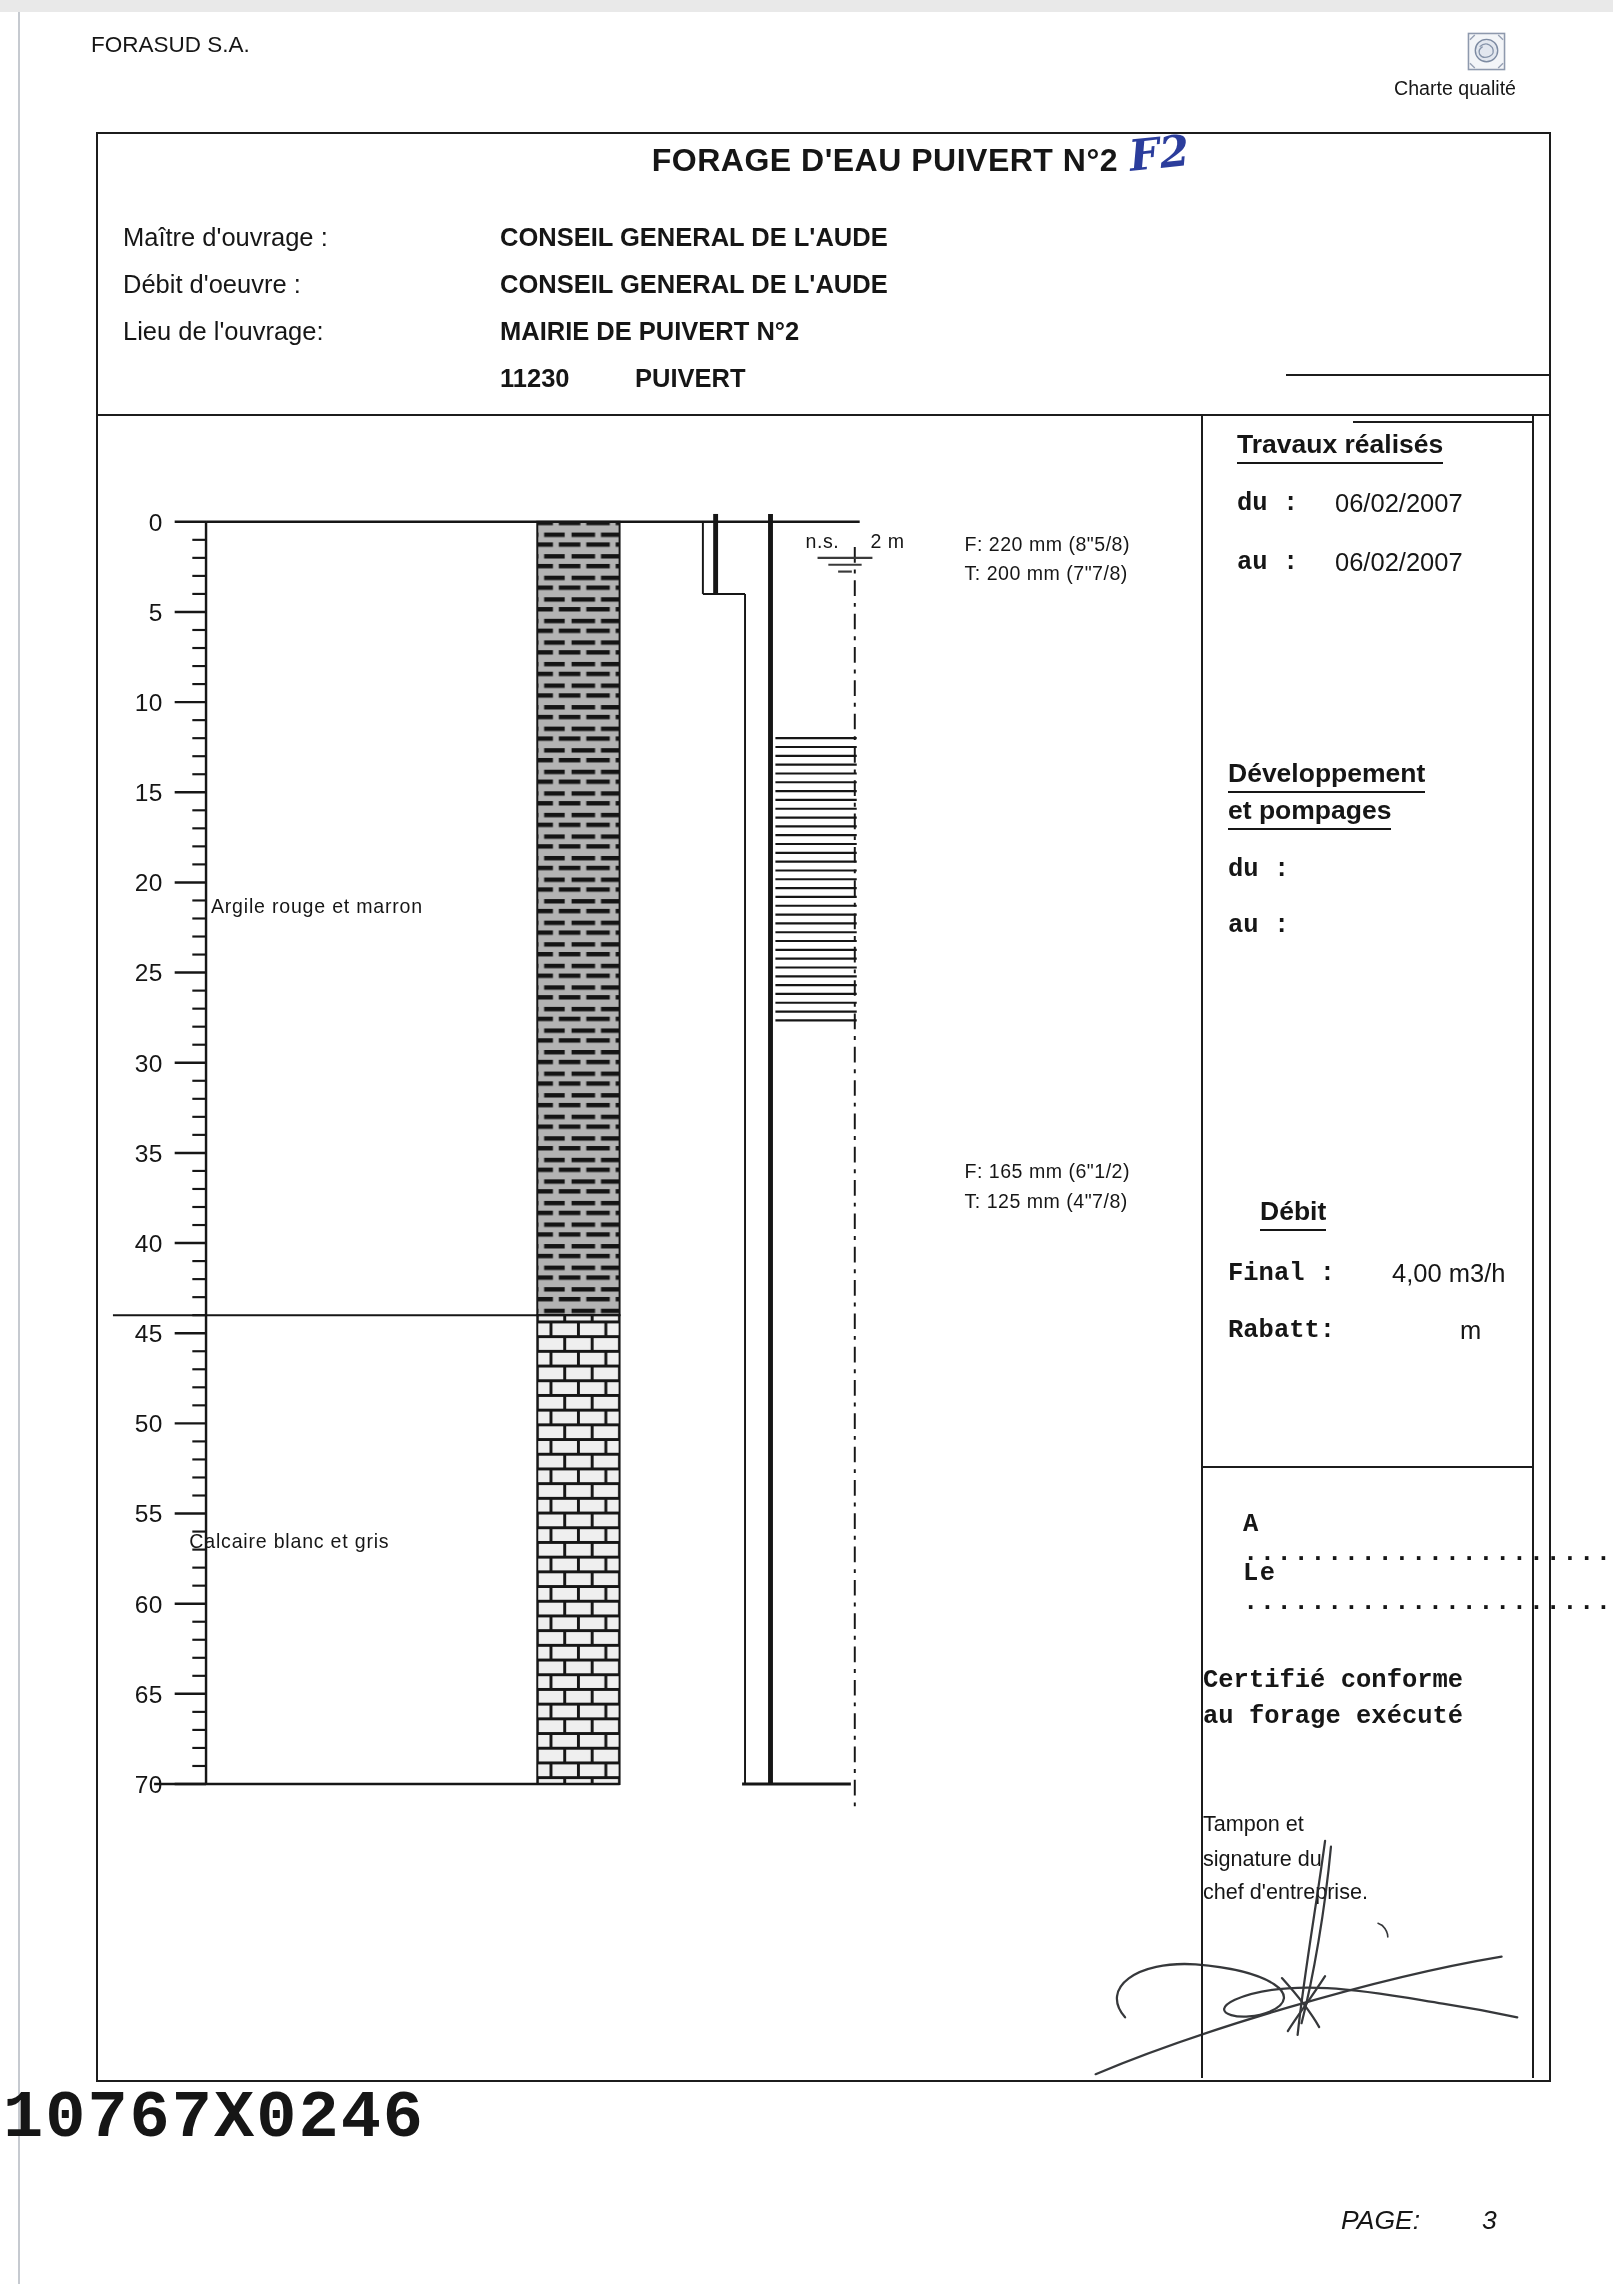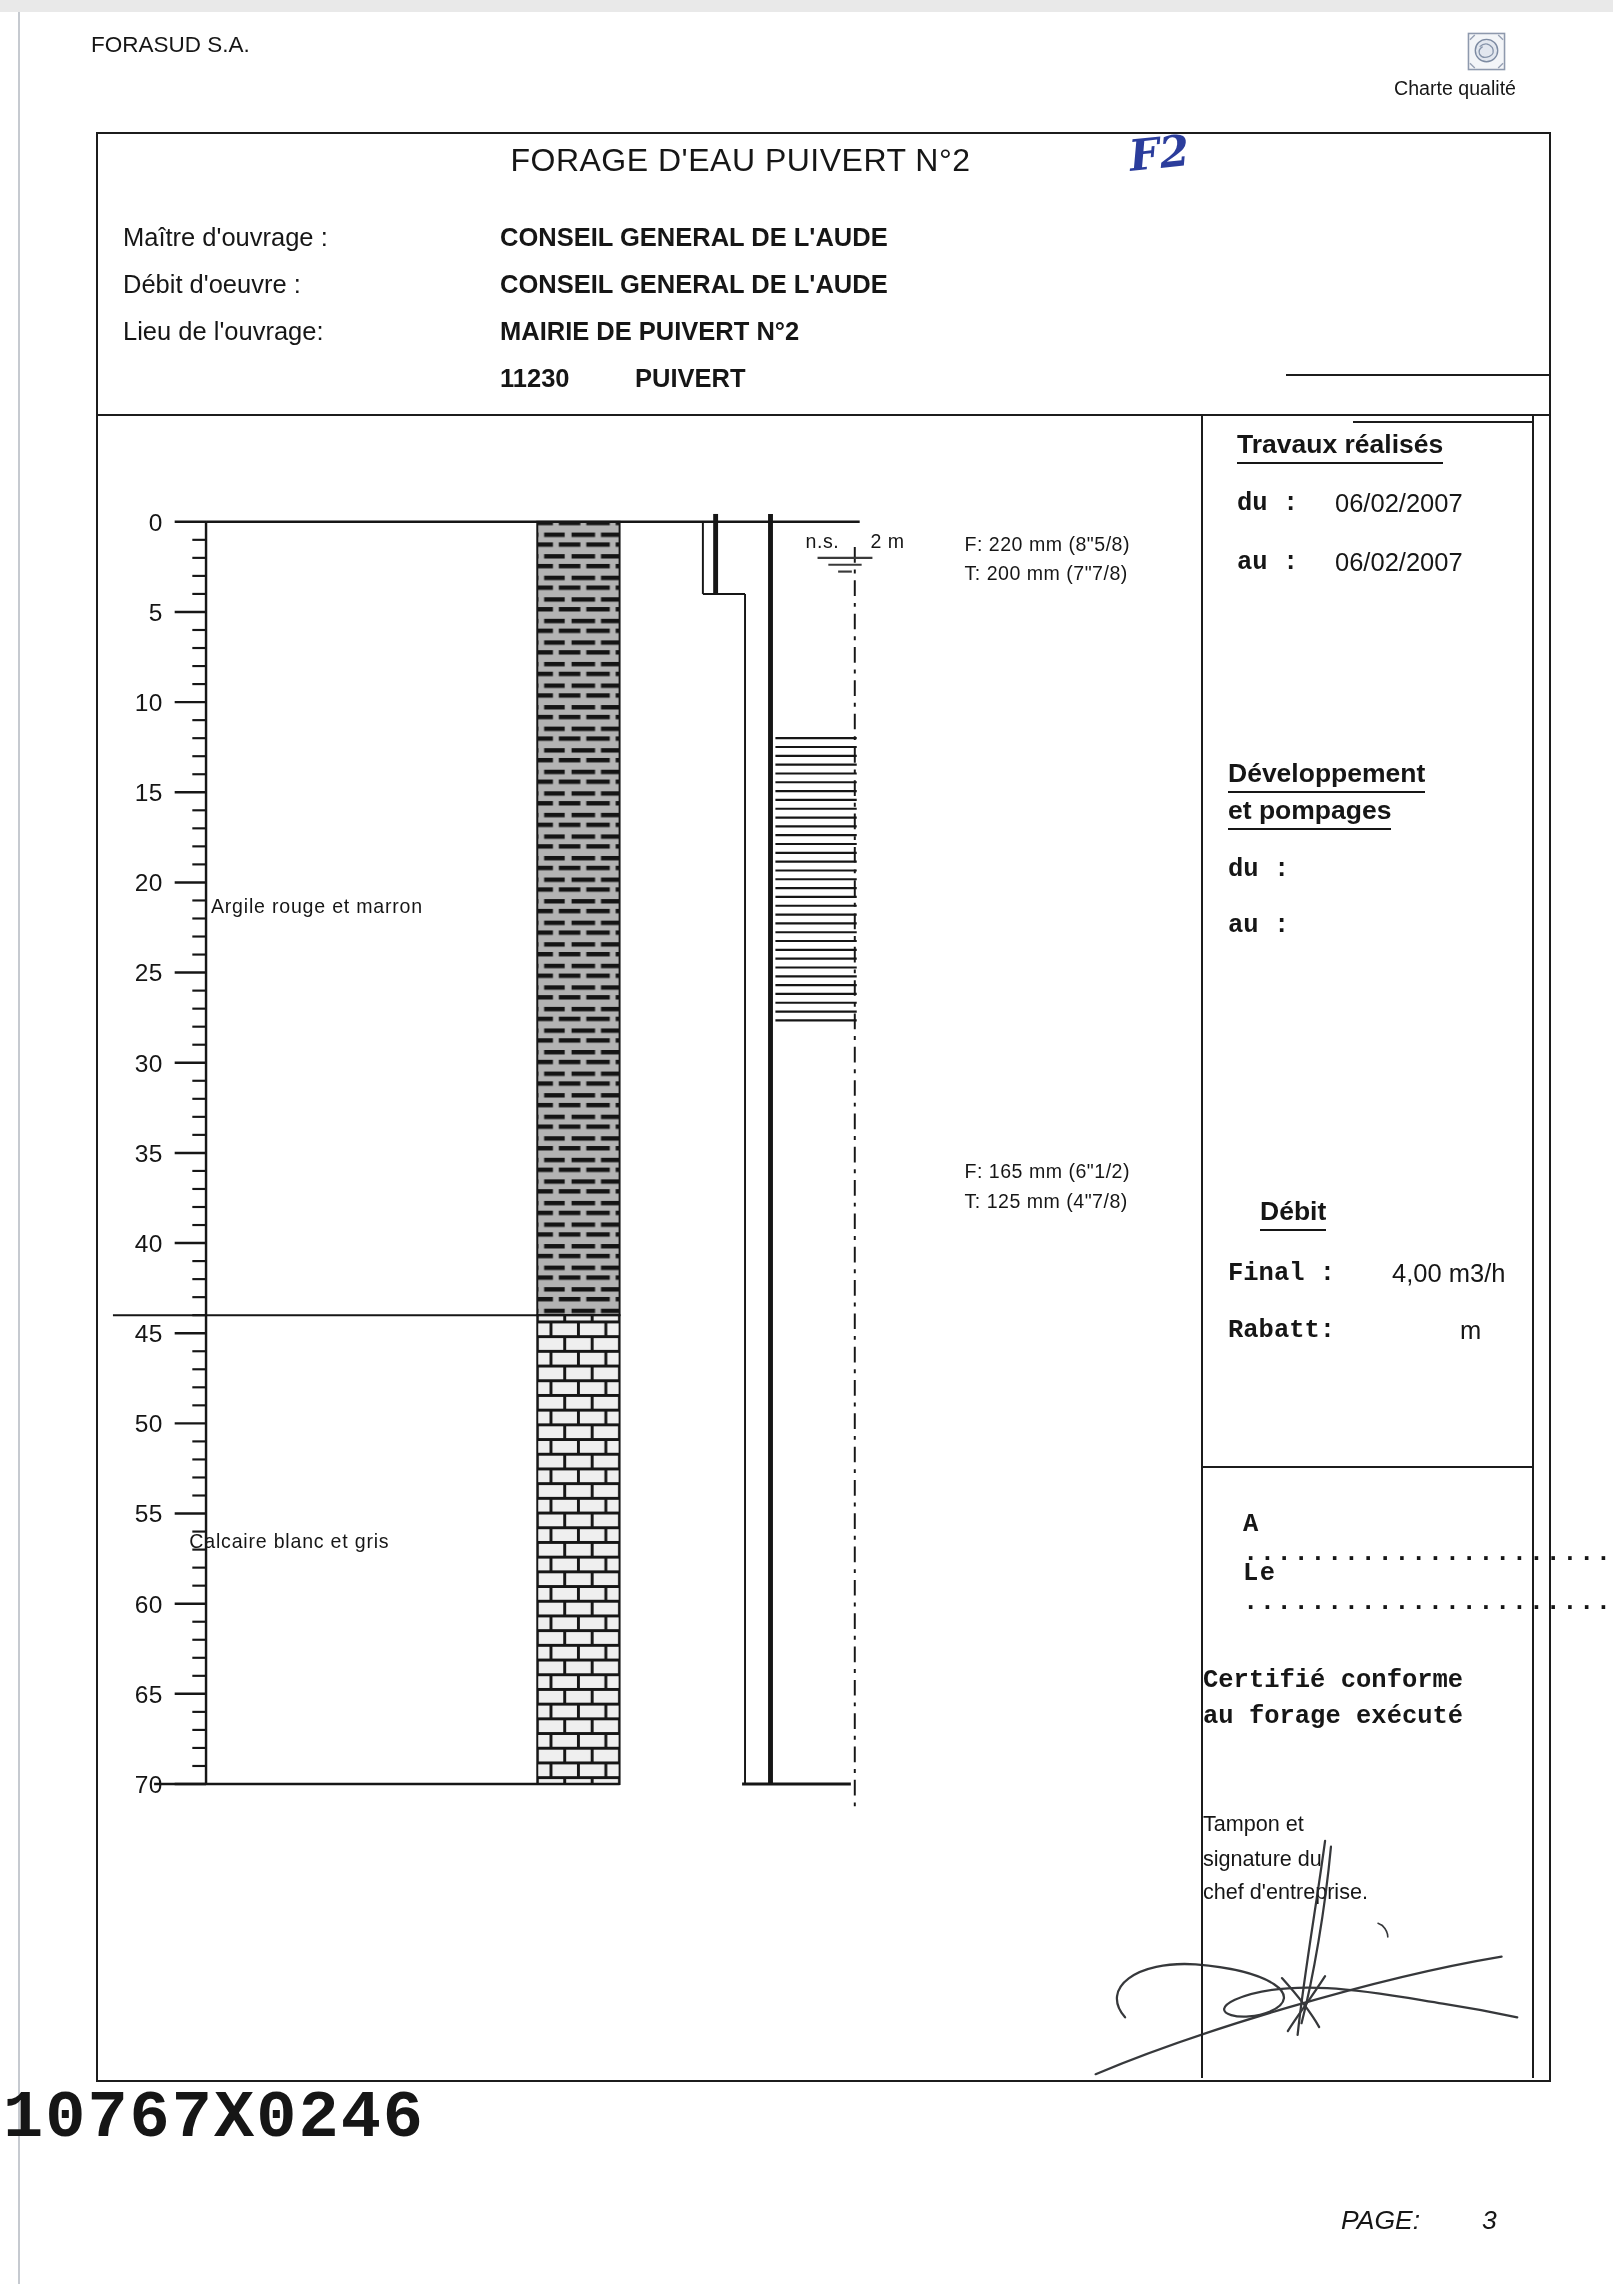--- a/index.html
+++ b/index.html
@@ -12,21 +12,21 @@
   .b{font-weight:700;font-family:Liberation Mono, monospace;}
   .scan-band{position:absolute;left:17.6px;top:0;width:2.9px;height:2285px;background:#c6cad0;}
   .company{left:91px;top:19.6px;font-size:22.5px;}
   .doc-title{left:490px;top:39px;width:647px;text-align:center;font-size:28px;font-weight:700;letter-spacing:0.5px;}
   .quality-label{left:1394px;top:65px;width:216px;font-size:19.6px;}
   .stamp{left:1467px;top:19.6px;}
   .header-box{left:96px;top:120px;width:1451px;height:280px;border:2px solid #1c1c1c;}
   .main-box{left:96px;top:402px;width:1451px;height:1664px;border:2px solid #1c1c1c;}
   .vline{background:#1c1c1c;width:2px;}
   .hline{background:#1c1c1c;height:2px;}
-  .title{left:363px;top:130px;width:755px;text-align:center;font-size:32px;font-weight:400;letter-spacing:0.5px;}
+  .title{left:363px;top:130px;width:755px;text-align:right;font-size:32px;font-weight:700;letter-spacing:0.5px;}
   .handwritten{left:1129px;top:116px;font-size:43px;color:#2b3d9c;font-family:"DejaVu Serif",serif;font-style:italic;transform:rotate(-6deg);font-weight:700;}
   .flabel{left:123px;font-size:25.5px;font-weight:400;}
   .fvalue{left:500px;font-size:25.5px;font-weight:700;}
   .fvalue2{left:635px;font-size:25.5px;font-weight:700;}
   .ptitle{font-size:26.5px;font-weight:700;border-bottom:2.9px solid #161616;padding-bottom:2px;display:inline-block;}
   .ptext{font-size:25.5px;}
   .cert-center{left:1203px;width:329px;}
   .code{left:3px;top:2068px;font-family:"Liberation Mono","DejaVu Sans Mono",monospace;font-size:67px;font-weight:700;letter-spacing:2px;}
   .pagenum{font-size:26.5px;font-style:italic;}
   #diagram-svg{position:absolute;left:96px;top:402px;}

